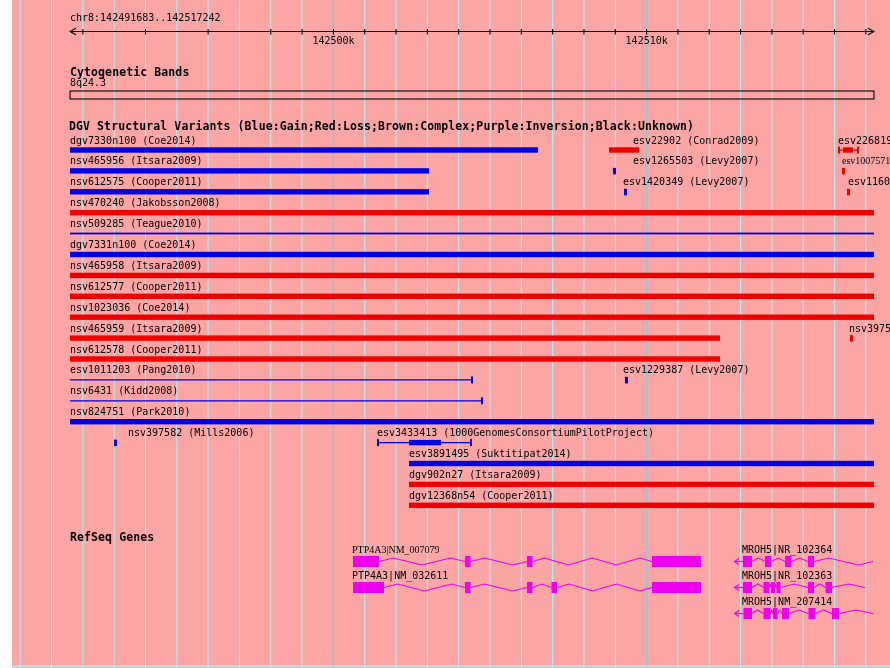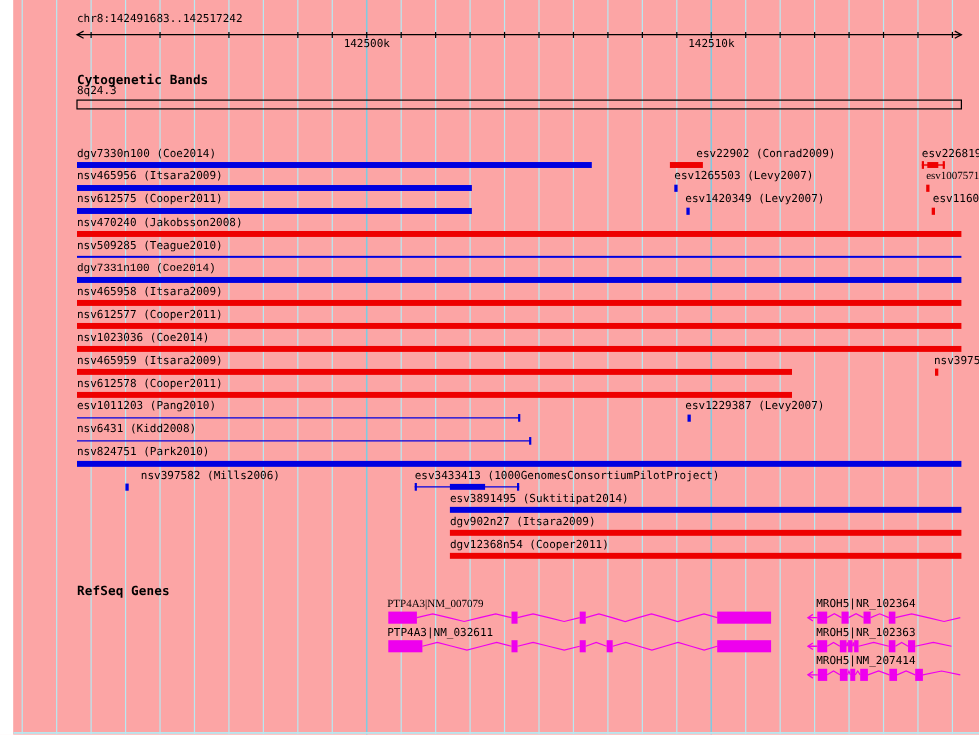--- a/index.html
+++ b/index.html
@@ -232,38 +232,39 @@
         <rect x="820" y="608" width="7" height="11" fill="#ee00ee"></rect>
       </g>
     </svg>
 
   <div id="region-label" class="lbl">chr8:142491683..142517242</div>
 
   <div id="cyto-title" class="hdr">Cytogenetic Bands</div>
 
   <div id="band-label" class="lbl">8q24.3</div>
 
+  <div id="dgv-title" class="hdr">DGV Structural Variants (Blue:Gain;Red:Loss;Brown:Complex;Purple:Inversion;Black:Unknown)</div>
 
   <div id="refseq-title" class="hdr">RefSeq Genes</div>
 
   <div id="labels">
       <div class="lbl" style="left: 300.4px; top: 36px;">142500k</div>
       <div class="lbl" style="left: 613.6px; top: 36px;">142510k</div>
       <div class="lbl" style="left: 58px; top: 135.5px;">dgv7330n100 (Coe2014)</div>
       <div class="lbl" style="left: 621px; top: 135.5px;">esv22902 (Conrad2009)</div>
       <div class="lbl" style="left: 826px; top: 135.5px;">esv2268193</div>
       <div class="lbl" style="left: 58px; top: 156.4px;">nsv465956 (Itsara2009)</div>
-      <div class="lbl" style="left: 601px; top: 156.4px;">esv1265503 (Levy2007)</div>
+      <div class="lbl" style="left: 621px; top: 156.4px;">esv1265503 (Levy2007)</div>
       <div class="lbl" style="left: 830px; top: 156.4px; font-family: Liberation Serif, serif;">esv1007571</div>
       <div class="lbl" style="left: 58px; top: 177.3px;">nsv612575 (Cooper2011)</div>
       <div class="lbl" style="left: 611px; top: 177.3px;">esv1420349 (Levy2007)</div>
       <div class="lbl" style="left: 836px; top: 177.3px;">esv1160693</div>
       <div class="lbl" style="left: 58px; top: 198.2px;">nsv470240 (Jakobsson2008)</div>
       <div class="lbl" style="left: 58px; top: 219.1px; text-align: center;">nsv509285 (Teague2010)</div>
-      <div class="lbl" style="left: 58px; top: 240px; font-family: Liberation Mono, monospace;">dgv7331n100 (Coe2014)</div>
+      <div class="lbl" style="left: 58px; top: 240px;">dgv7331n100 (Coe2014)</div>
       <div class="lbl" style="left: 58px; top: 260.9px;">nsv465958 (Itsara2009)</div>
       <div class="lbl" style="left: 58px; top: 281.8px;">nsv612577 (Cooper2011)</div>
       <div class="lbl" style="left: 58px; top: 302.7px;">nsv1023036 (Coe2014)</div>
       <div class="lbl" style="left: 58px; top: 323.6px;">nsv465959 (Itsara2009)</div>
       <div class="lbl" style="left: 837px; top: 323.6px;">nsv397559</div>
       <div class="lbl" style="left: 58px; top: 344.5px;">nsv612578 (Cooper2011)</div>
       <div class="lbl" style="left: 58px; top: 365.4px;">esv1011203 (Pang2010)</div>
       <div class="lbl" style="left: 611px; top: 365.4px;">esv1229387 (Levy2007)</div>
       <div class="lbl" style="left: 58px; top: 386.3px;">nsv6431 (Kidd2008)</div>
       <div class="lbl" style="left: 58px; top: 407.2px;">nsv824751 (Park2010)</div>

